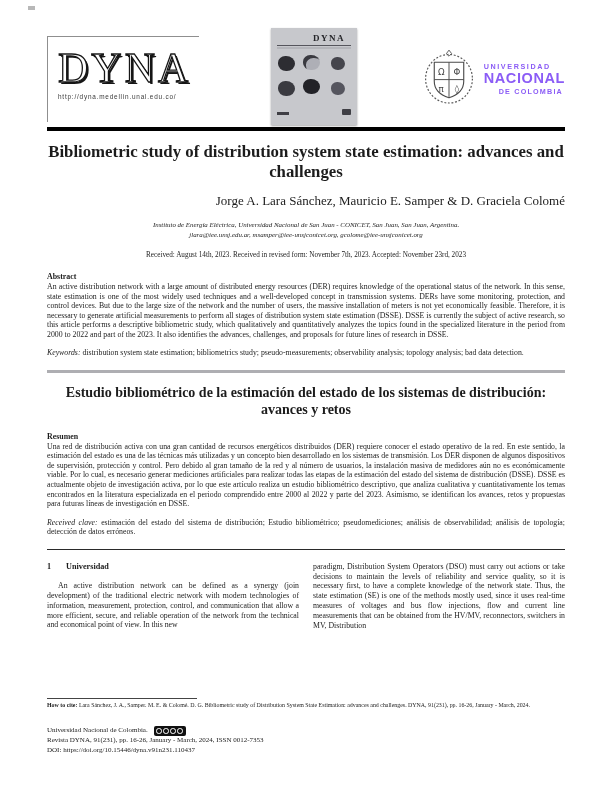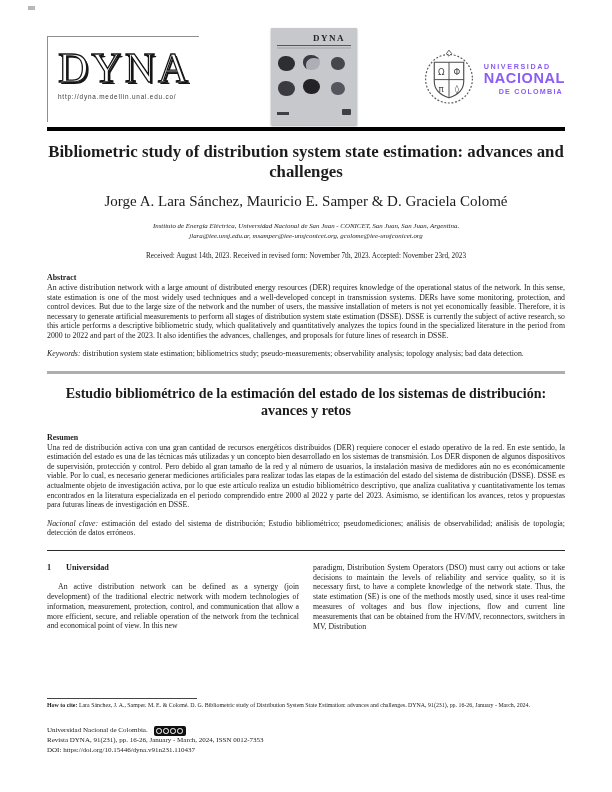--- a/index.html
+++ b/index.html
@@ -40,21 +40,21 @@
   .cover-foot .mark-r{width:9px;height:6px;background:#3f3f45;border-radius:1px;}
   .unal{position:absolute;right:0;top:20px;display:flex;align-items:center;gap:9px;}
   .unal-text{font-family:"Liberation Sans", sans-serif;color:#8b5cf6;line-height:1.05;}
   .unal-l1{font-size:7.2px;font-weight:bold;letter-spacing:1.6px;}
   .unal-l2{font-size:14.5px;font-weight:bold;letter-spacing:.6px;margin-top:1px;}
   .unal-l3{font-size:7.2px;font-weight:bold;letter-spacing:1.2px;margin-top:1px;padding-left:15px;}
   .thick-rule{position:absolute;left:0;top:99px;width:518px;height:3.5px;background:#000;}
   
   .main{position:absolute;top:142px;left:47px;width:518px;}
   .title-en{font-size:16.8px;font-weight:bold;text-align:center;line-height:1.22;margin:0;}
-  .authors{text-align:center;font-size:15px;margin-top:10px;}
+  .authors{text-align:right;font-size:13px;margin-top:10px;}
   .affil{text-align:center;font-style:italic;font-size:6.9px;margin-top:11px;line-height:1.45;}
   .received{text-align:center;font-size:7.2px;margin-top:11px;}
   .abs-head{font-size:7.9px;font-weight:bold;margin-top:13px;}
   .abs-body{font-size:7.8px;text-align:justify;line-height:1.23;margin-top:1px;}
   .kw{font-size:7.8px;text-align:justify;line-height:1.23;margin-top:9px;}
   .kw .lbl{font-style:italic;}
   .gray-rule{height:2.6px;background:#aeaeb2;margin-top:12px;}
   .title-es{font-size:14px;text-align:center;line-height:1.25;margin-top:11px;}
   .dark-rule{height:1px;background:#2a2a2a;margin-top:12px;}
   
@@ -151,21 +151,21 @@
     </div>
 
     <div class="gray-rule"></div>
 
     <h1 class="title-es">Estudio bibliométrico de la estimación del estado de los sistemas de distribución: avances y retos</h1>
 
     <div class="abs-head">Resumen</div>
     <div class="abs-body">Una red de distribución activa con una gran cantidad de recursos energéticos distribuidos (DER) requiere conocer el estado operativo de la red. En este sentido, la estimación del estado es una de las técnicas más utilizadas y un concepto bien desarrollado en los sistemas de transmisión. Los DER disponen de algunos dispositivos de supervisión, protección y control. Pero debido al gran tamaño de la red y al número de usuarios, la instalación masiva de medidores aún no es económicamente viable. Por lo cual, es necesario generar mediciones artificiales para realizar todas las etapas de la estimación del estado del sistema de distribución (DSSE). DSSE es actualmente objeto de investigación activa, por lo que este artículo realiza un estudio bibliométrico descriptivo, que analiza cualitativa y cuantitativamente los temas encontrados en la literatura especializada en el periodo comprendido entre 2000 al 2022 y parte del 2023. Asimismo, se identifican los avances, retos y propuestas para futuras líneas de investigación en DSSE.</div>
 
     <div class="kw">
-      <span class="lbl">Nacional clave:</span>
+      <span class="lbl">Received clave:</span>
       <span>estimación del estado del sistema de distribución; Estudio bibliométrico; pseudomediciones; análisis de observabilidad; análisis de topología; detección de datos erróneos.</span>
     </div>
 
     <div class="dark-rule"></div>
 
     <div class="cols">
       <div class="col left">
         <div class="sec-head">
           <span>1</span>
           <span>Universidad</span>

